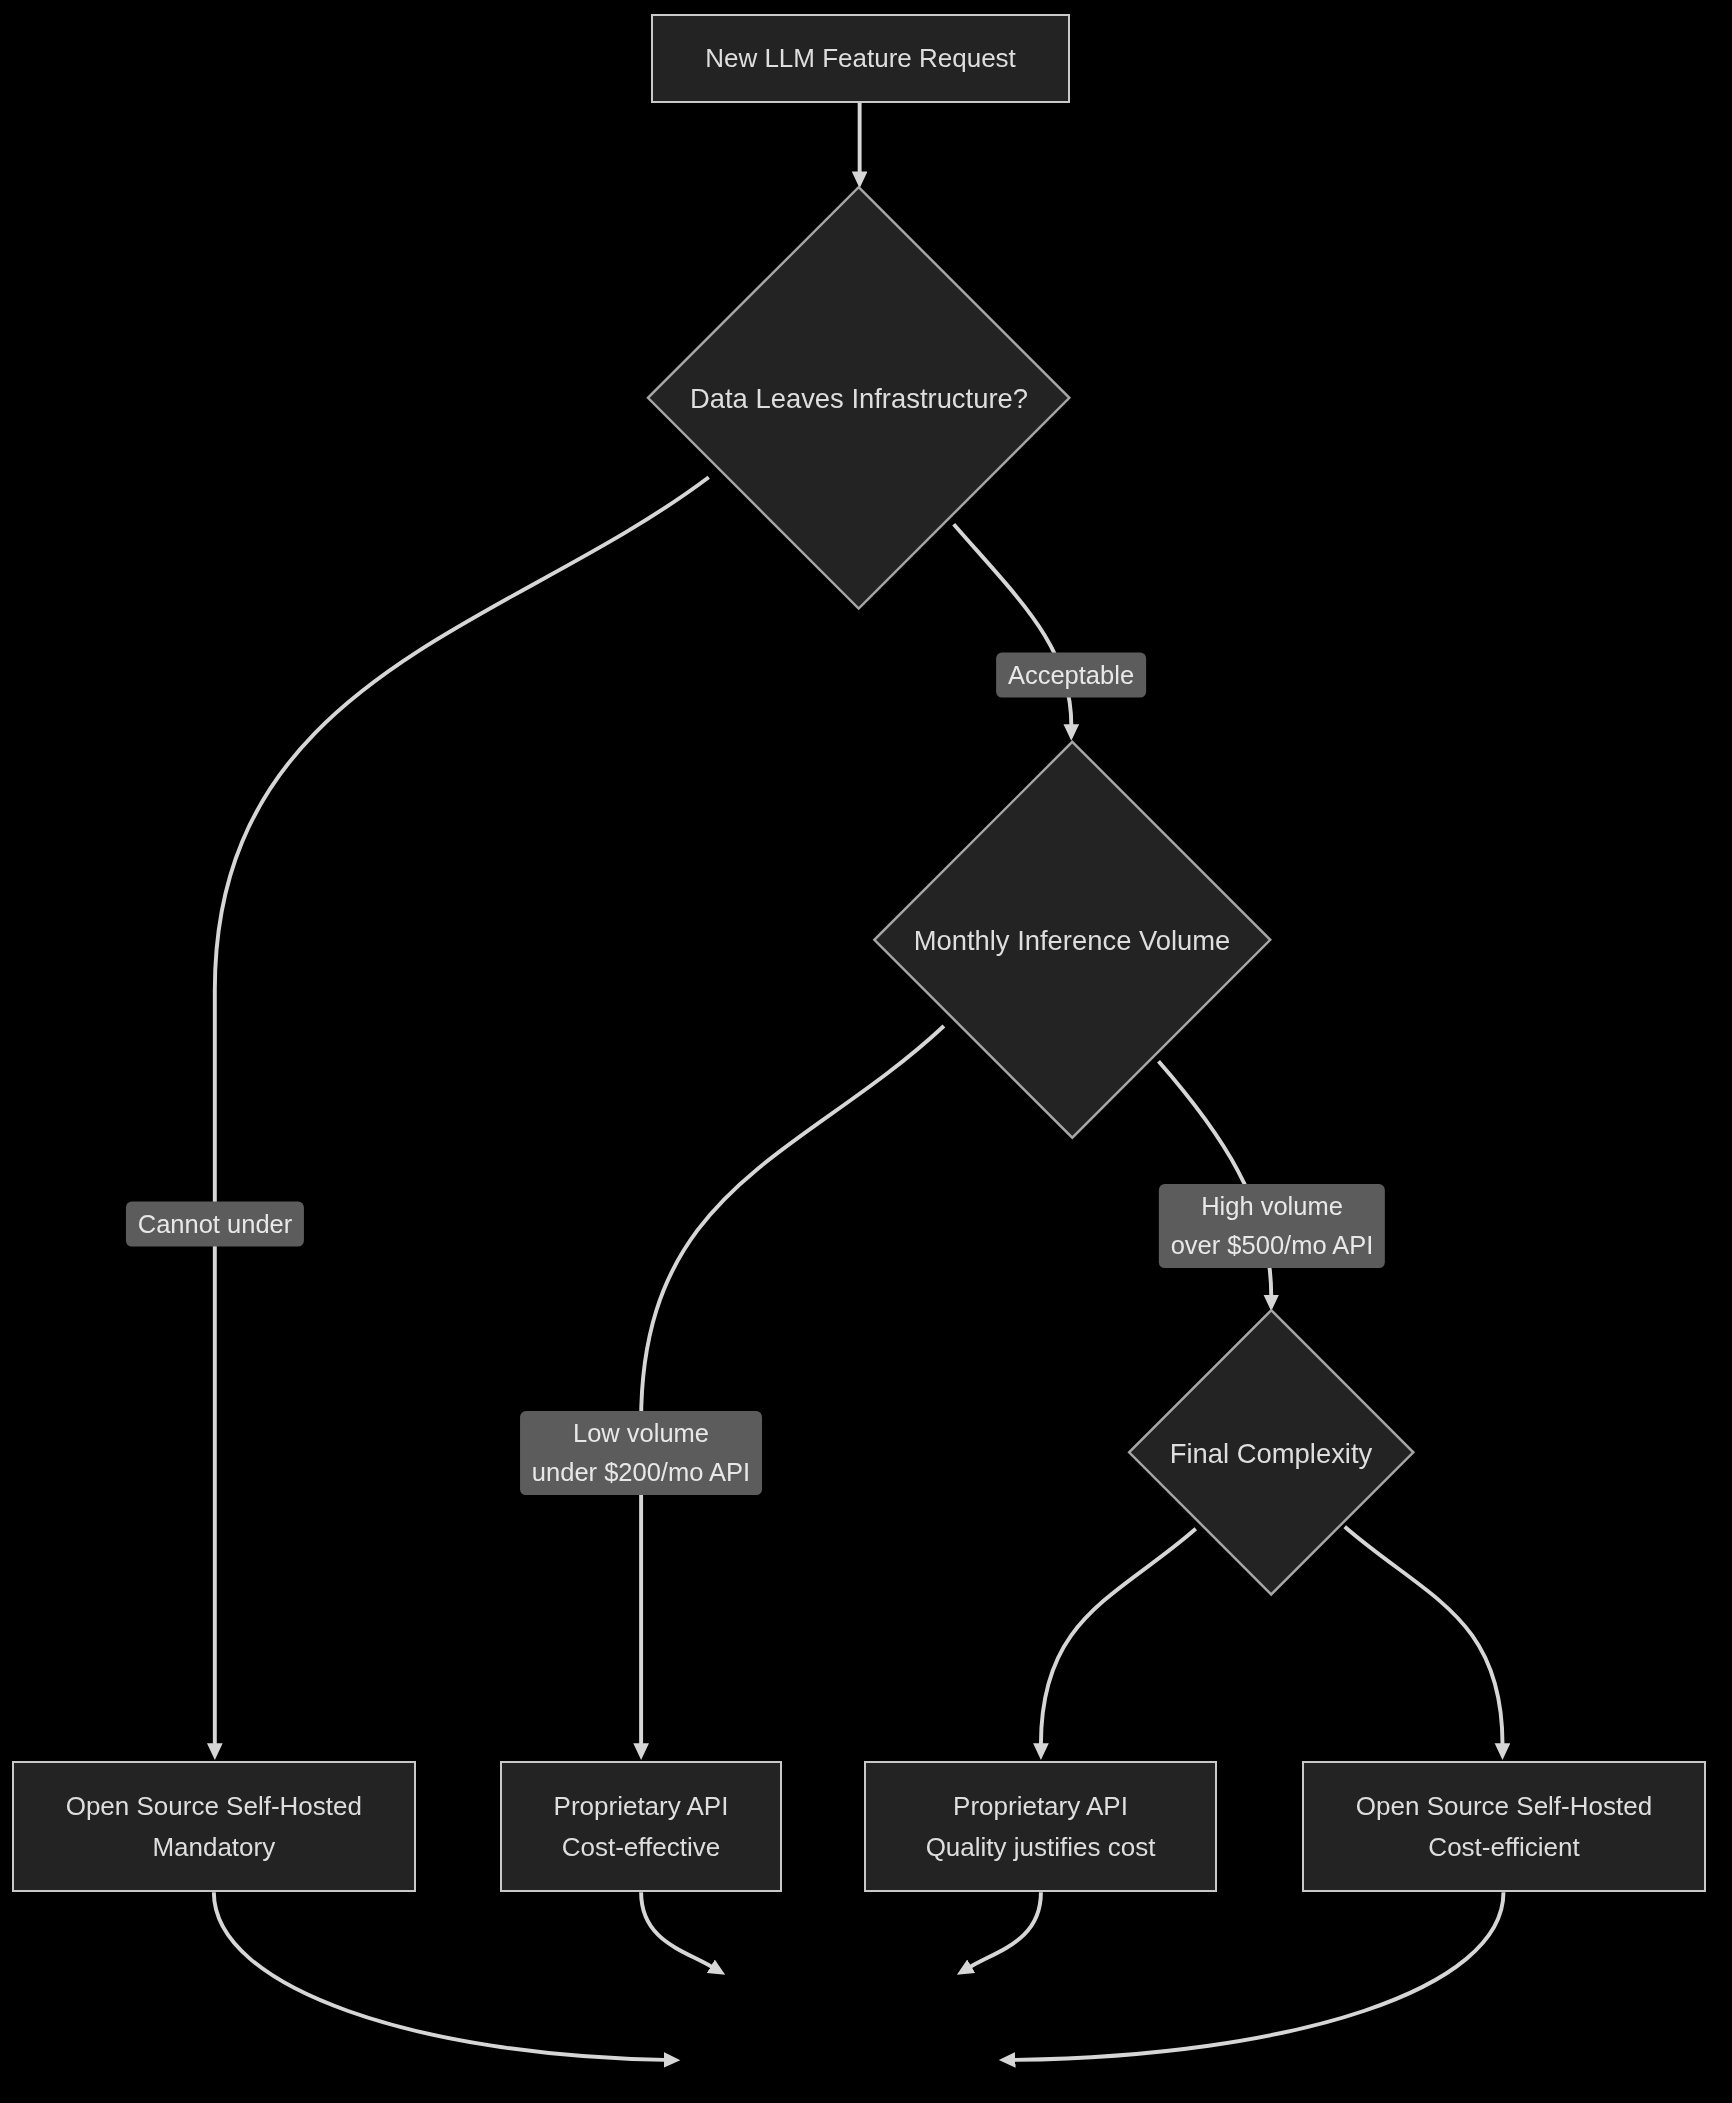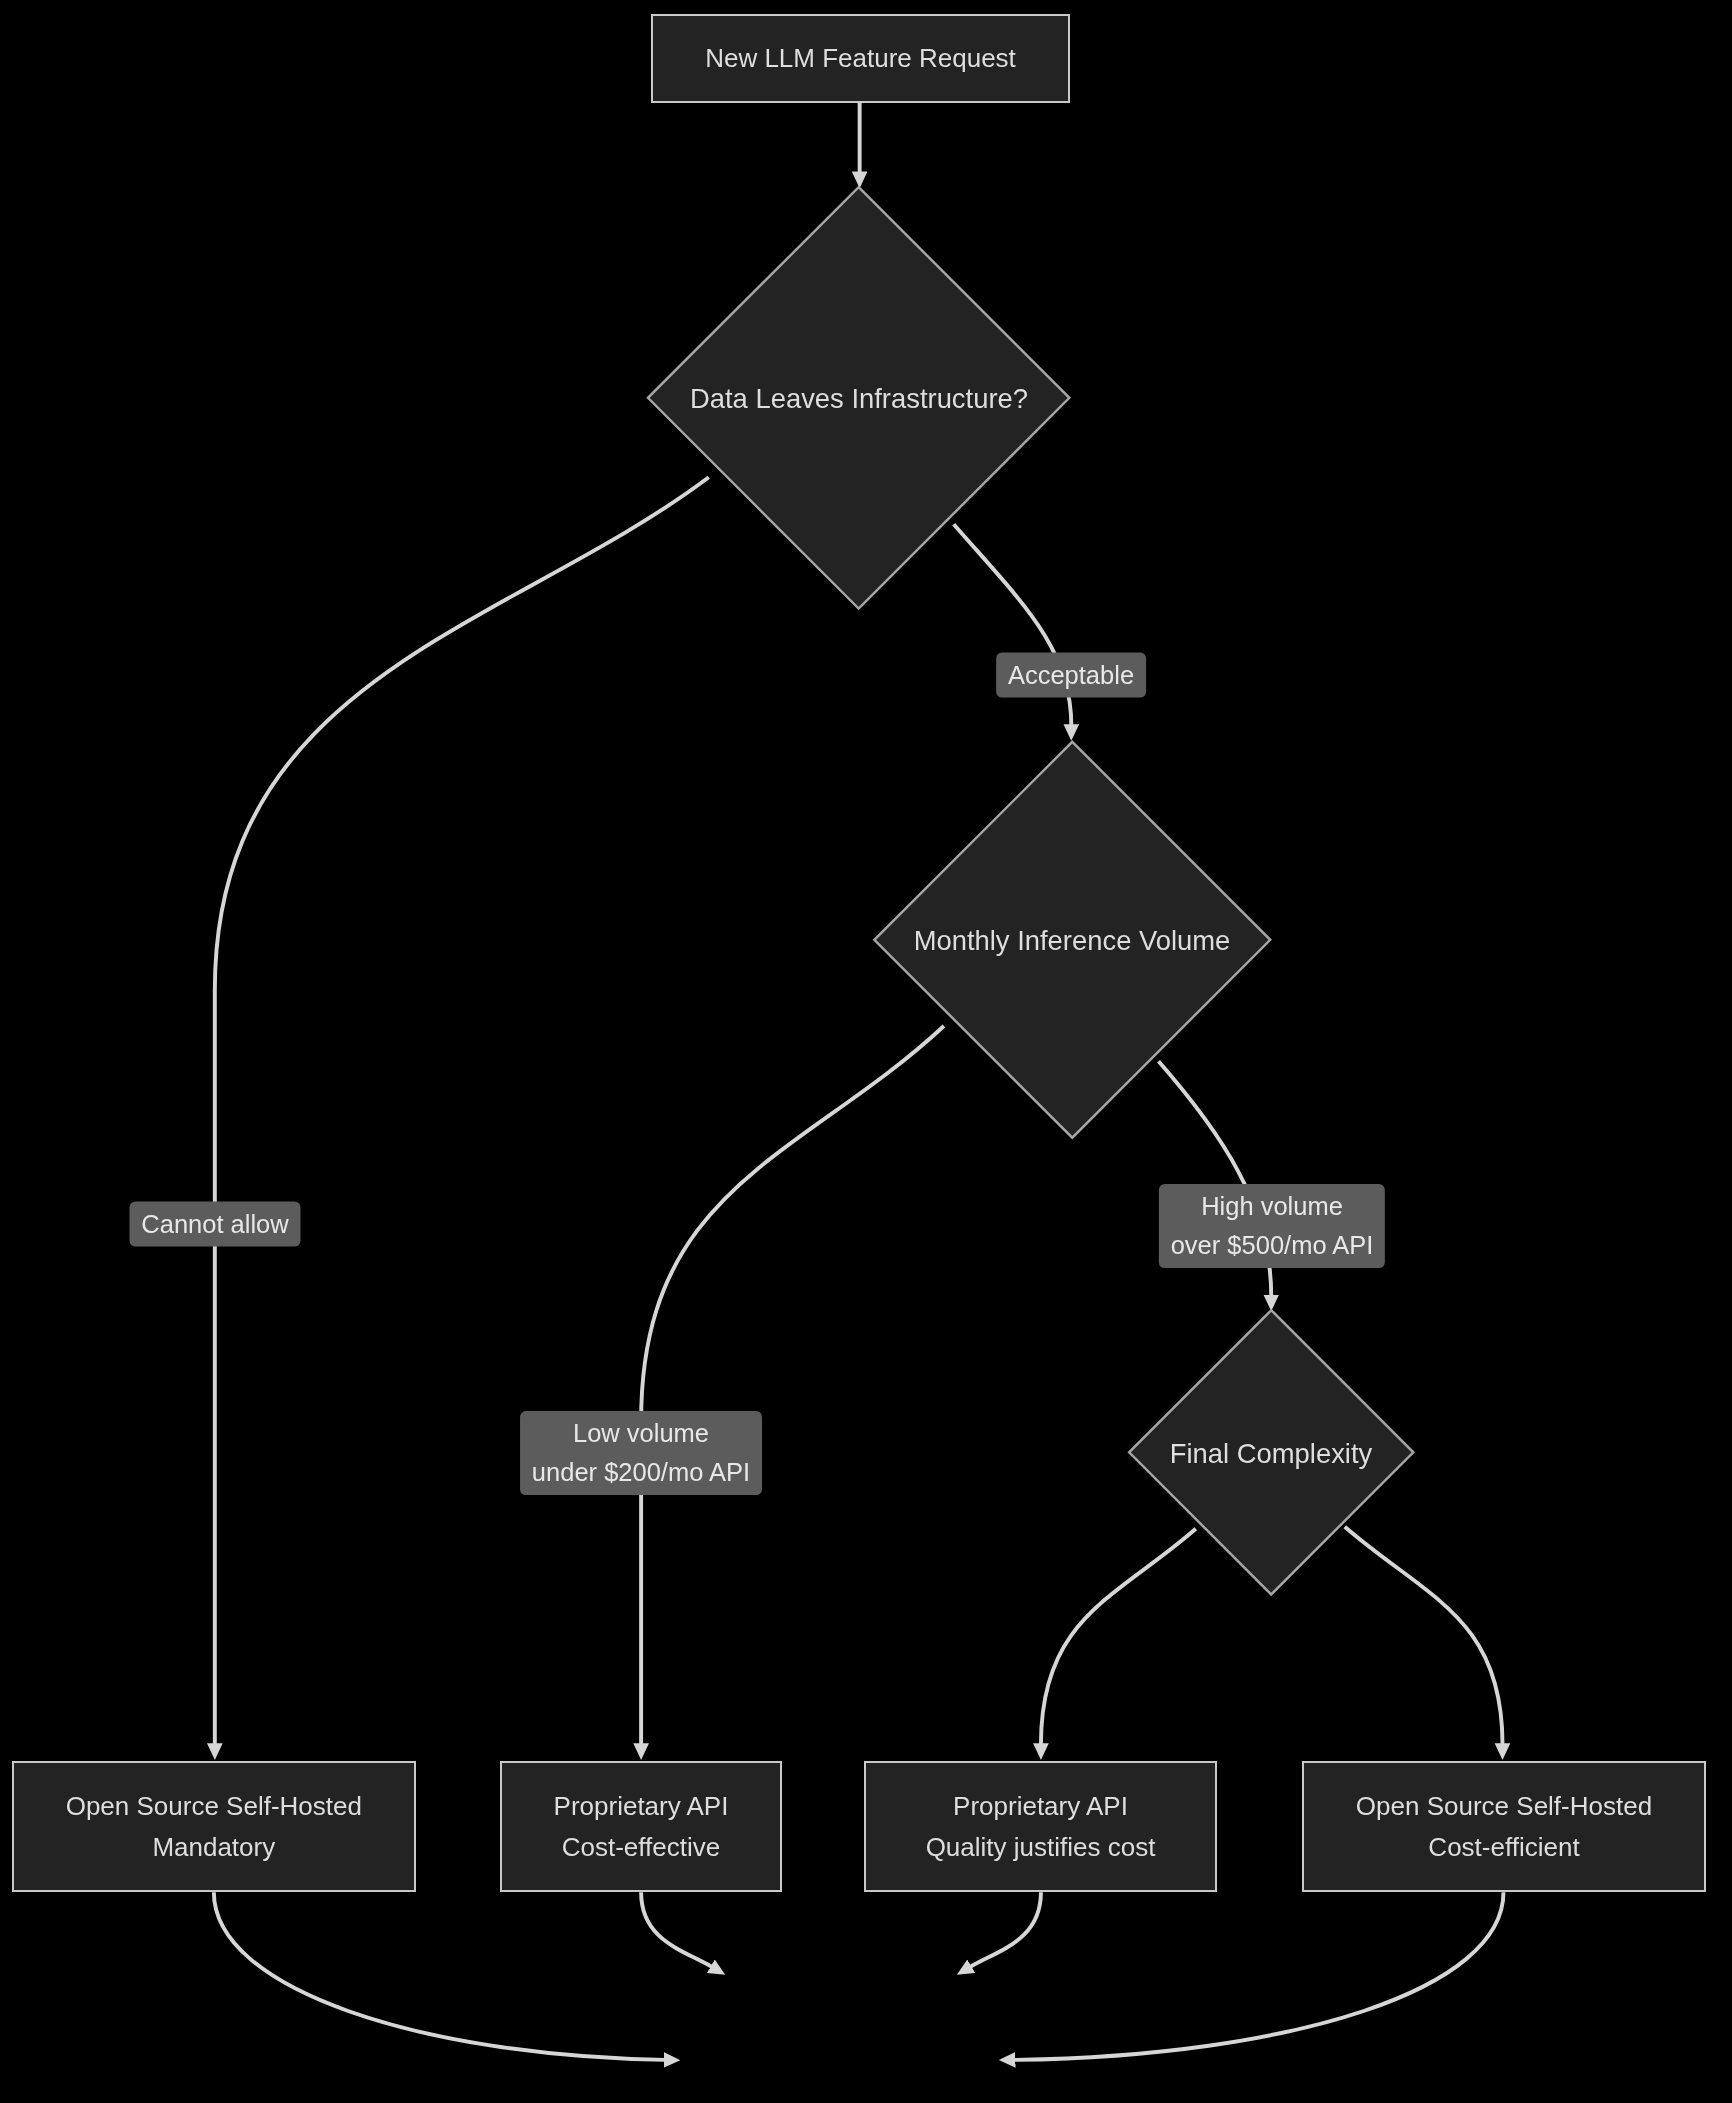--- a/index.html
+++ b/index.html
@@ -54,21 +54,21 @@
 
   <div class="node" style="left:651px;top:13.7px;width:419px;height:89px;">
     <div>New LLM Feature Request</div>
   </div>
 
   <div class="dlabel" style="left:859px;top:398px;">Data Leaves Infrastructure?</div>
   <div class="dlabel" style="left:1072px;top:940px;">Monthly Inference Volume</div>
   <div class="dlabel" style="left:1271px;top:1453px;">Final Complexity</div>
 
   <div class="elabel" style="left:215px;top:1224px;">
-    <div>Cannot allow</div>
+    <div>Cannot under</div>
   </div>
   <div class="elabel" style="left:1071px;top:675px;">
     <div>Acceptable</div>
   </div>
   <div class="elabel" style="left:641px;top:1453px;">
     <div>Low volume</div>
     <div>under $200/mo API</div>
   </div>
   <div class="elabel" style="left:1272px;top:1226px;">
     <div>High volume</div>

